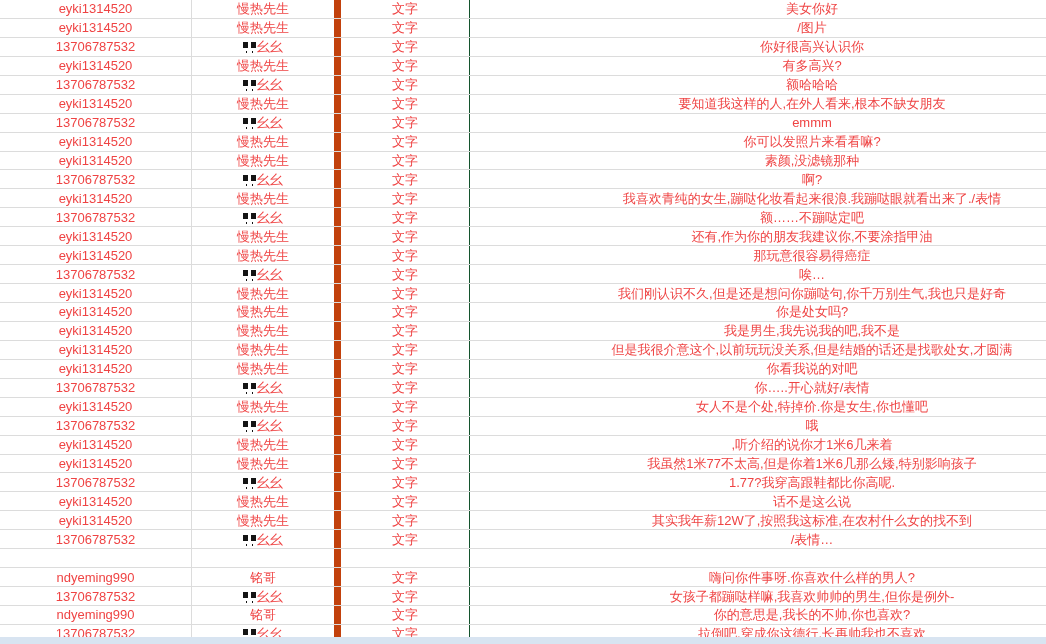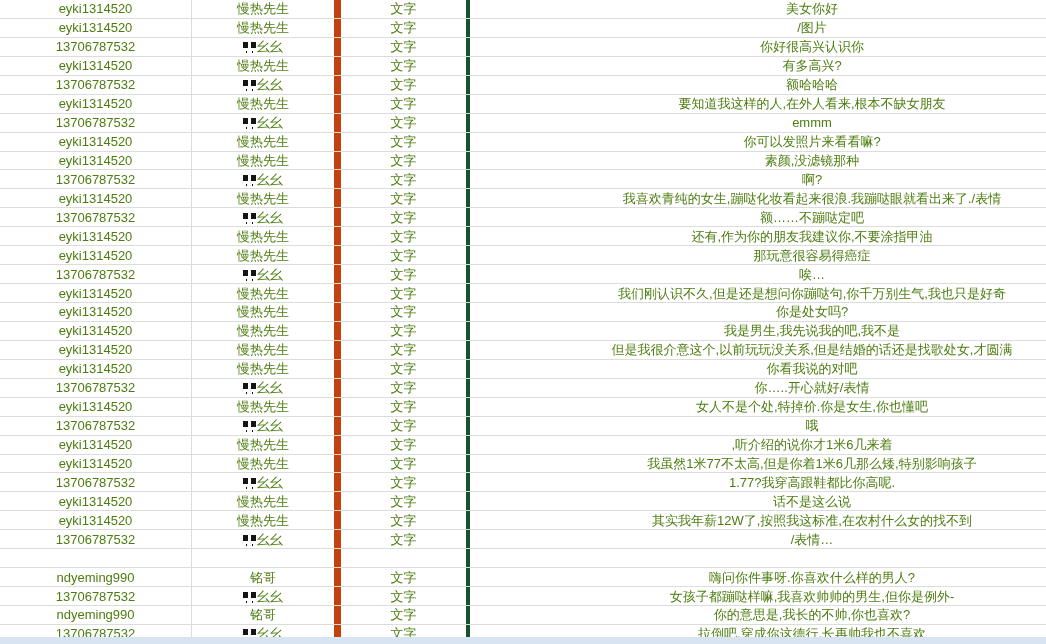--- a/index.html
+++ b/index.html
@@ -3,21 +3,21 @@
 <meta charset="utf-8">
 <style>
   html,body{margin:0;padding:0;background:#fff;}
   .viewport{
     position:relative;
     width:1046px;height:644px;
     overflow:hidden;
     background:#ffffff;
     font-family:"Liberation Sans","DejaVu Sans",sans-serif;
     font-size:13px;
-    color:#4d7c0f;
+    color:#ef4444;
   }
   .grid{position:absolute;left:0;top:0;width:1154px;}
   .row{
     display:flex;
     height:18.94px;
     box-sizing:border-box;
     border-bottom:1px solid #dcdcdc;
     align-items:center;
   }
   .cell{
@@ -25,21 +25,21 @@
     height:100%;
     display:flex;
     align-items:center;
     justify-content:center;
     white-space:nowrap;
     overflow:visible;
     line-height:1;
   }
   .c-account{width:192px;border-right:1px solid #dcdcdc;}
   .c-nick{width:149px;border-right:7px solid #c2410c;}
-  .c-type{width:129px;border-right:4px solid #14532d;}
+  .c-type{width:129px;border-right:1px solid #14532d;}
   .c-msg{width:684px;}
   
   .emo{
     display:inline-block;position:relative;
     width:13px;height:11px;margin-right:1px;
   }
   .emo::before,.emo::after{
     content:"";position:absolute;top:1px;width:5px;height:6px;background:#141414;
   }
   .emo::before{left:0;box-shadow:1px 7px 0 -2px #141414;}

